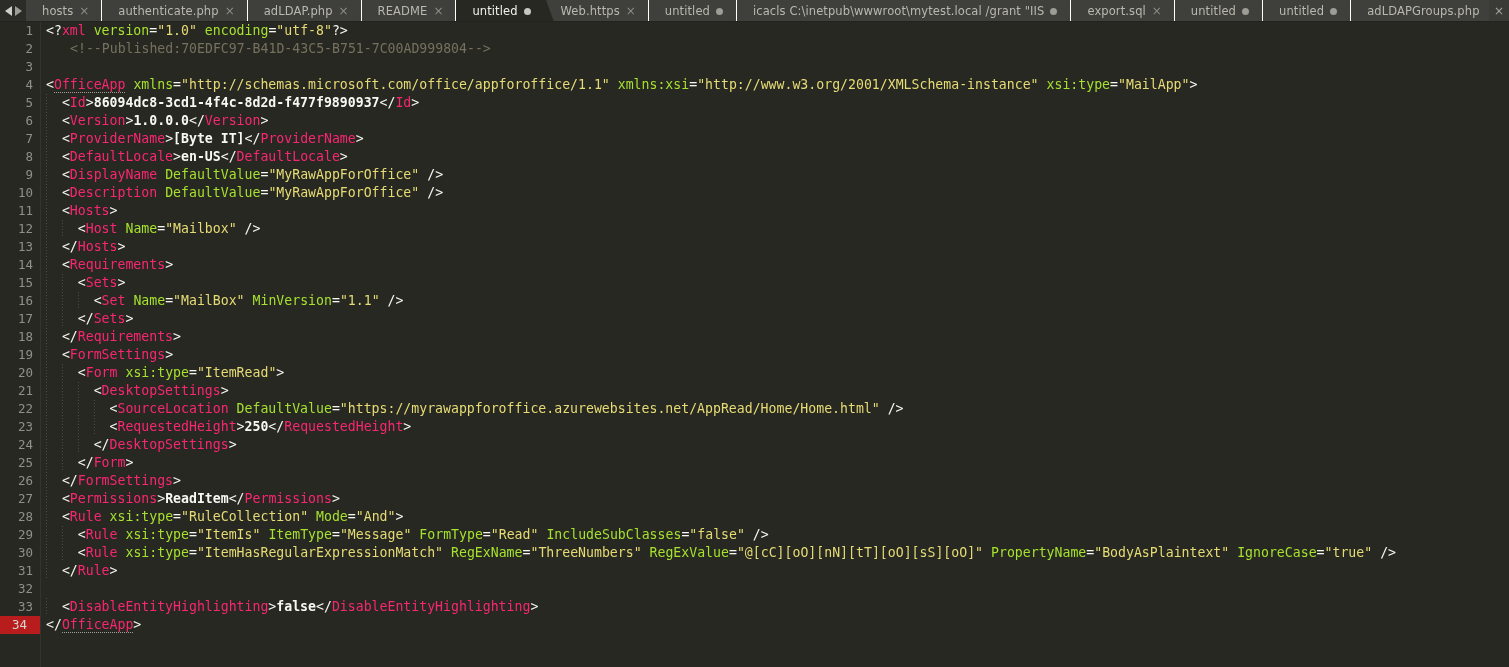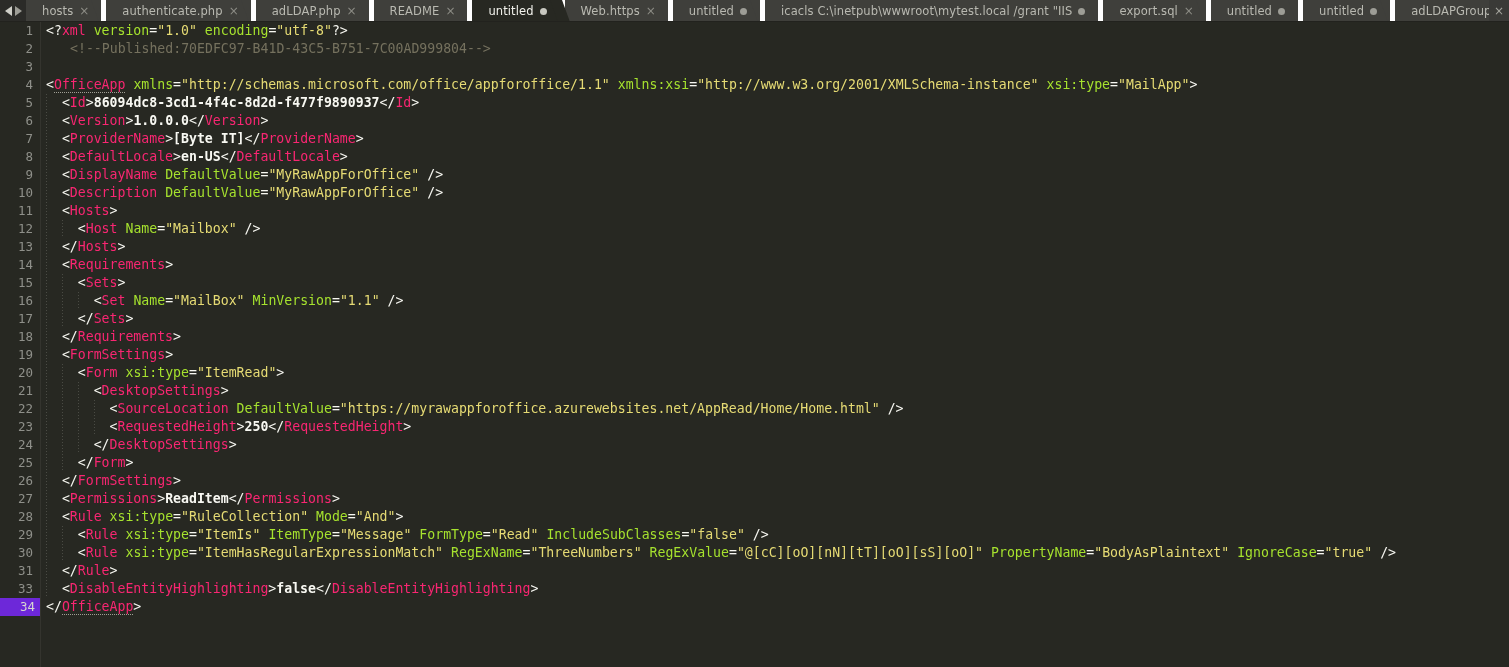--- a/index.html
+++ b/index.html
@@ -59,21 +59,21 @@
     display: flex;
     align-items: center;
     gap: 6px;
     padding: 0 13px 0 16px;
     background: #3f3f3b;
     color: #b9b9b1;
     font-family: "DejaVu Sans", sans-serif;
     font-size: 11.5px;
     letter-spacing: 0.1px;
     cursor: default;
-    border-left: 5px solid #ffffff;
+    border-left: 1px solid #ffffff;
   }
   .tab:first-child { border-left: none; }
   
   .tab::after {
     content: "";
     position: absolute;
     top: 0; right: -6px;
     width: 12px; height: 22px;
     background: inherit;
     transform: skewX(20deg);
@@ -146,24 +146,24 @@
   .ln {
     position: absolute;
     left: 0; top: 0;
     width: 33px;
     text-align: right;
     color: #8f908a;
     font-size: 12.5px;
     line-height: 18px;
   }
   .code-row.active .ln {
-    background: #6d28d9;
+    background: #b91c1c;
     color: #d6d6d0;
     width: 40px;
-    padding-right: 5px;
+    padding-right: 13px;
   }
   .code-text {
     position: absolute;
     left: 46px; top: 0;
     color: #f8f8f2;
   }
   
   .guide {
     position: absolute;
     top: 0;
@@ -270,16 +270,17 @@
       <div class="code-row"><span class="ln">22</span><span class="guide" style="left: 46px;"></span><span class="guide" style="left: 62.04px;"></span><span class="guide" style="left: 78.08px;"></span><span class="guide" style="left: 94.12px;"></span><span class="code-text"><span>        </span><span class="tk-punct">&lt;</span><span class="tk-tag">SourceLocation</span><span class="tk-text"> </span><span class="tk-attr">DefaultValue</span><span class="tk-punct">=</span><span class="tk-val">"https://myrawappforoffice.azurewebsites.net/AppRead/Home/Home.html"</span><span class="tk-text"> </span><span class="tk-punct">/&gt;</span></span></div>
       <div class="code-row"><span class="ln">23</span><span class="guide" style="left: 46px;"></span><span class="guide" style="left: 62.04px;"></span><span class="guide" style="left: 78.08px;"></span><span class="guide" style="left: 94.12px;"></span><span class="code-text"><span>        </span><span class="tk-punct">&lt;</span><span class="tk-tag">RequestedHeight</span><span class="tk-punct">&gt;</span><span class="tk-text">250</span><span class="tk-punct">&lt;/</span><span class="tk-tag">RequestedHeight</span><span class="tk-punct">&gt;</span></span></div>
       <div class="code-row"><span class="ln">24</span><span class="guide" style="left: 46px;"></span><span class="guide" style="left: 62.04px;"></span><span class="guide" style="left: 78.08px;"></span><span class="code-text"><span>      </span><span class="tk-punct">&lt;/</span><span class="tk-tag">DesktopSettings</span><span class="tk-punct">&gt;</span></span></div>
       <div class="code-row"><span class="ln">25</span><span class="guide" style="left: 46px;"></span><span class="guide" style="left: 62.04px;"></span><span class="code-text"><span>    </span><span class="tk-punct">&lt;/</span><span class="tk-tag">Form</span><span class="tk-punct">&gt;</span></span></div>
       <div class="code-row"><span class="ln">26</span><span class="guide" style="left: 46px;"></span><span class="code-text"><span>  </span><span class="tk-punct">&lt;/</span><span class="tk-tag">FormSettings</span><span class="tk-punct">&gt;</span></span></div>
       <div class="code-row"><span class="ln">27</span><span class="guide" style="left: 46px;"></span><span class="code-text"><span>  </span><span class="tk-punct">&lt;</span><span class="tk-tag">Permissions</span><span class="tk-punct">&gt;</span><span class="tk-text">ReadItem</span><span class="tk-punct">&lt;/</span><span class="tk-tag">Permissions</span><span class="tk-punct">&gt;</span></span></div>
       <div class="code-row"><span class="ln">28</span><span class="guide" style="left: 46px;"></span><span class="code-text"><span>  </span><span class="tk-punct">&lt;</span><span class="tk-tag">Rule</span><span class="tk-text"> </span><span class="tk-attr">xsi:type</span><span class="tk-punct">=</span><span class="tk-val">"RuleCollection"</span><span class="tk-text"> </span><span class="tk-attr">Mode</span><span class="tk-punct">=</span><span class="tk-val">"And"</span><span class="tk-punct">&gt;</span></span></div>
       <div class="code-row"><span class="ln">29</span><span class="guide" style="left: 46px;"></span><span class="guide" style="left: 62.04px;"></span><span class="code-text"><span>    </span><span class="tk-punct">&lt;</span><span class="tk-tag">Rule</span><span class="tk-text"> </span><span class="tk-attr">xsi:type</span><span class="tk-punct">=</span><span class="tk-val">"ItemIs"</span><span class="tk-text"> </span><span class="tk-attr">ItemType</span><span class="tk-punct">=</span><span class="tk-val">"Message"</span><span class="tk-text"> </span><span class="tk-attr">FormType</span><span class="tk-punct">=</span><span class="tk-val">"Read"</span><span class="tk-text"> </span><span class="tk-attr">IncludeSubClasses</span><span class="tk-punct">=</span><span class="tk-val">"false"</span><span class="tk-text"> </span><span class="tk-punct">/&gt;</span></span></div>
       <div class="code-row"><span class="ln">30</span><span class="guide" style="left: 46px;"></span><span class="guide" style="left: 62.04px;"></span><span class="code-text"><span>    </span><span class="tk-punct">&lt;</span><span class="tk-tag">Rule</span><span class="tk-text"> </span><span class="tk-attr">xsi:type</span><span class="tk-punct">=</span><span class="tk-val">"ItemHasRegularExpressionMatch"</span><span class="tk-text"> </span><span class="tk-attr">RegExName</span><span class="tk-punct">=</span><span class="tk-val">"ThreeNumbers"</span><span class="tk-text"> </span><span class="tk-attr">RegExValue</span><span class="tk-punct">=</span><span class="tk-val">"@[cC][oO][nN][tT][oO][sS][oO]"</span><span class="tk-text"> </span><span class="tk-attr">PropertyName</span><span class="tk-punct">=</span><span class="tk-val">"BodyAsPlaintext"</span><span class="tk-text"> </span><span class="tk-attr">IgnoreCase</span><span class="tk-punct">=</span><span class="tk-val">"true"</span><span class="tk-text"> </span><span class="tk-punct">/&gt;</span></span></div>
       <div class="code-row"><span class="ln">31</span><span class="guide" style="left: 46px;"></span><span class="code-text"><span>  </span><span class="tk-punct">&lt;/</span><span class="tk-tag">Rule</span><span class="tk-punct">&gt;</span></span></div>
+      <div class="code-row"><span class="ln">32</span><span class="code-text"><span></span></span></div>
       <div class="code-row"><span class="ln">33</span><span class="guide" style="left: 46px;"></span><span class="code-text"><span>  </span><span class="tk-punct">&lt;</span><span class="tk-tag">DisableEntityHighlighting</span><span class="tk-punct">&gt;</span><span class="tk-text">false</span><span class="tk-punct">&lt;/</span><span class="tk-tag">DisableEntityHighlighting</span><span class="tk-punct">&gt;</span></span></div>
       <div class="code-row active"><span class="ln">34</span><span class="code-text"><span></span><span class="tk-punct">&lt;/</span><span class="tk-tag u-underline">OfficeApp</span><span class="tk-punct">&gt;</span></span></div>
     </div>
 </div>
 
 </body></html>

